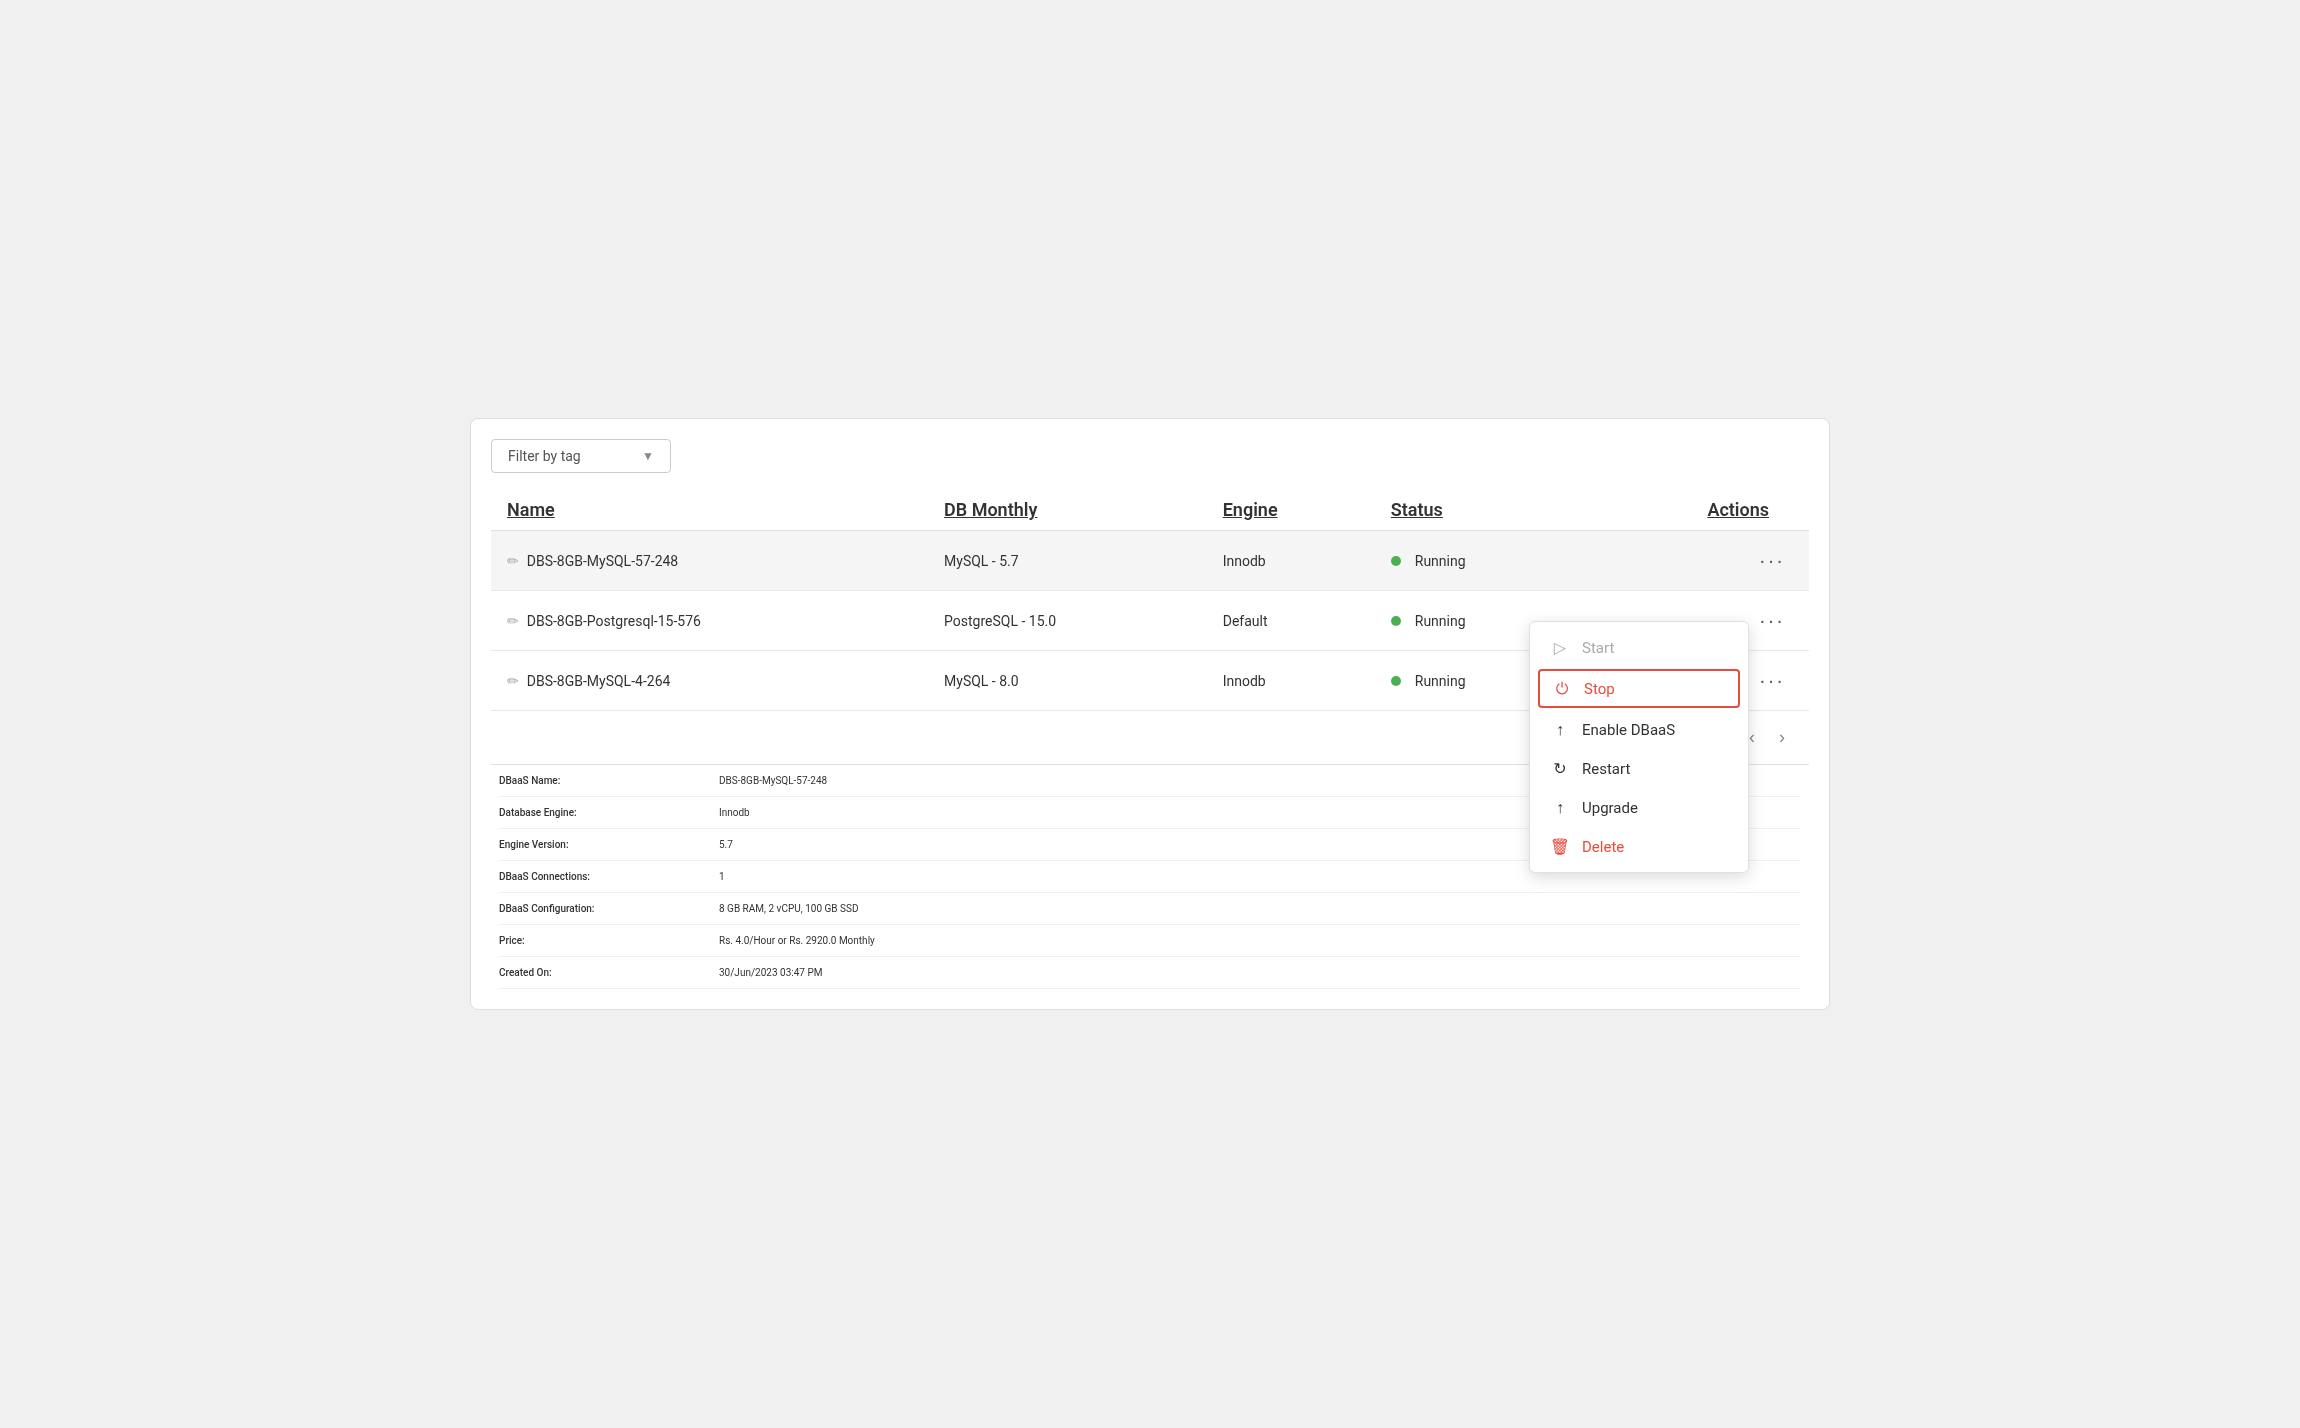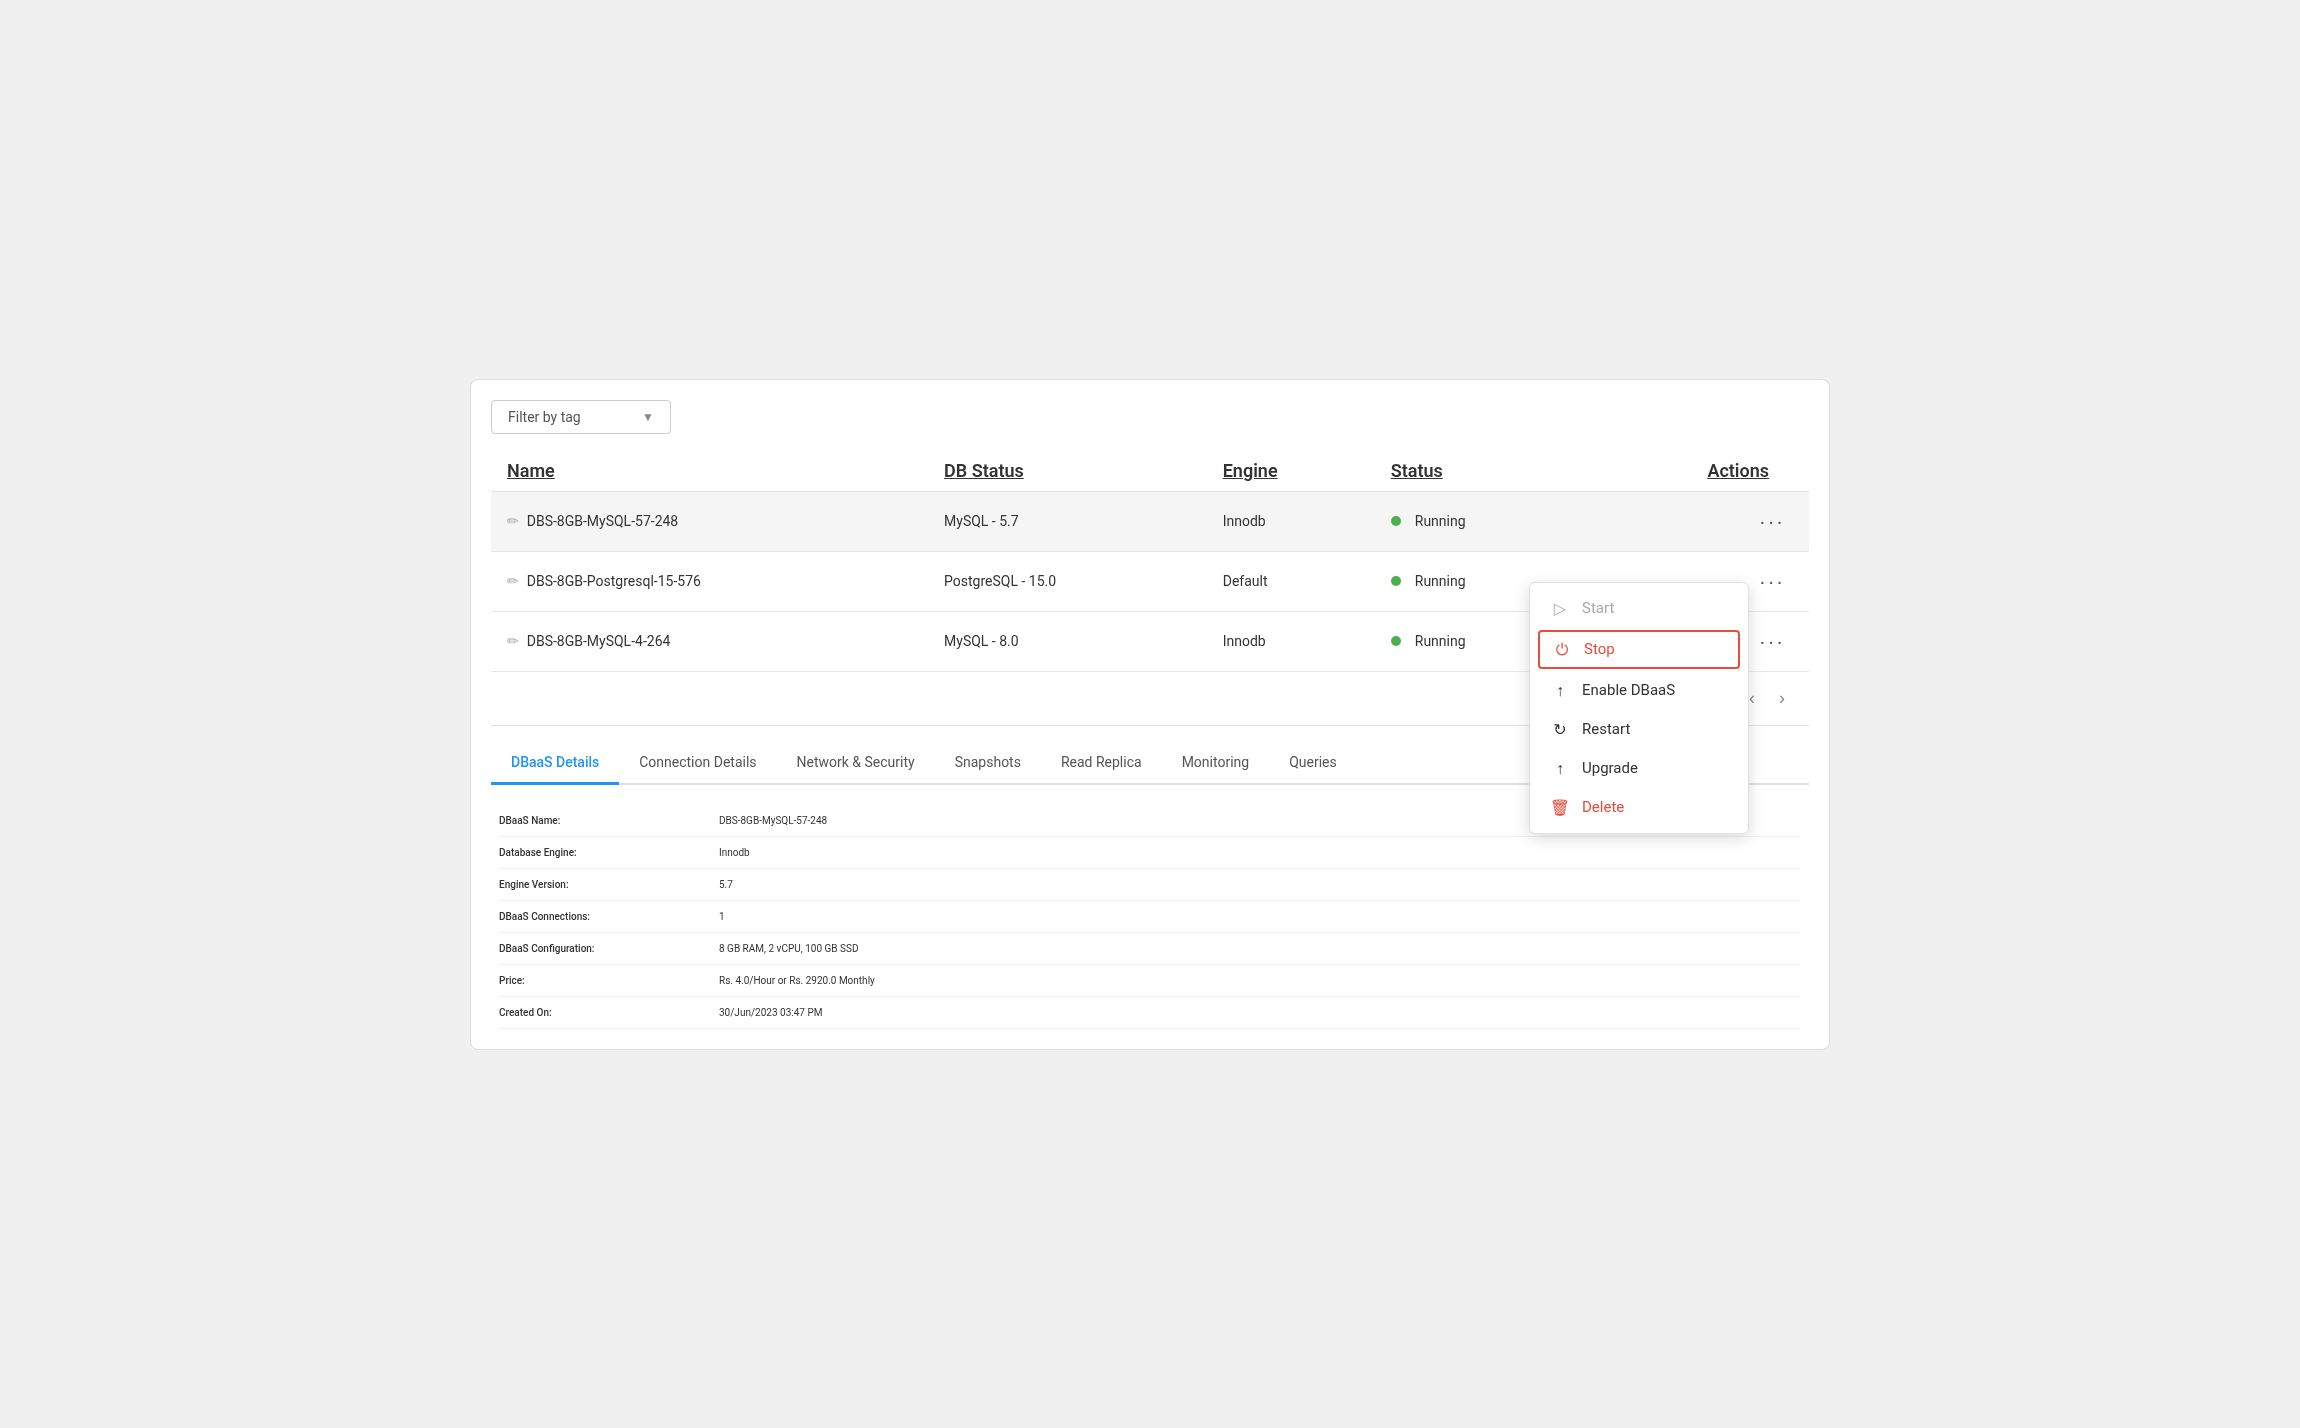--- a/index.html
+++ b/index.html
@@ -219,21 +219,21 @@
     <div class="filter-dropdown">
       <span>Filter by tag</span>
       <span class="chevron">▼</span>
     </div>
   </div>
 
   <table class="db-table">
     <thead>
       <tr>
         <th>Name</th>
-        <th>DB Status</th>
+        <th>DB Monthly</th>
         <th>Engine</th>
         <th>Status</th>
         <th style="text-align:right; padding-right: 40px;">Actions</th>
       </tr>
     </thead>
     <tbody id="table-body">
     <tr style="background: rgb(245, 245, 245);">
     <td>
       <div class="name-cell">
         <span style="color:#aaa;font-size:14px;">✏</span>
@@ -321,29 +321,20 @@
       <div class="menu-item">
     <span class="menu-icon" style="">↑</span>
     <span>Upgrade</span>
   </div>
       <div class="menu-item delete-item">
     <span class="menu-icon" style="color:#e74c3c;">🗑</span>
     <span>Delete</span>
   </div>
     </div>
 
-  <div class="tabs-row" id="tabs-row">
-  <div class="tab active">DBaaS Details</div>
-      <div class="tab">Connection Details</div>
-      <div class="tab">Network &amp; Security</div>
-      <div class="tab">Snapshots</div>
-      <div class="tab">Read Replica</div>
-      <div class="tab">Monitoring</div>
-      <div class="tab">Queries</div>
-    </div>
 
   <div class="details-section" id="details-section">
   <div class="detail-row">
     <span class="detail-label">DBaaS Name:</span>
     <span class="detail-value">DBS-8GB-MySQL-57-248</span>
   </div>
       <div class="detail-row">
     <span class="detail-label">Database Engine:</span>
     <span class="detail-value">Innodb</span>
   </div>

